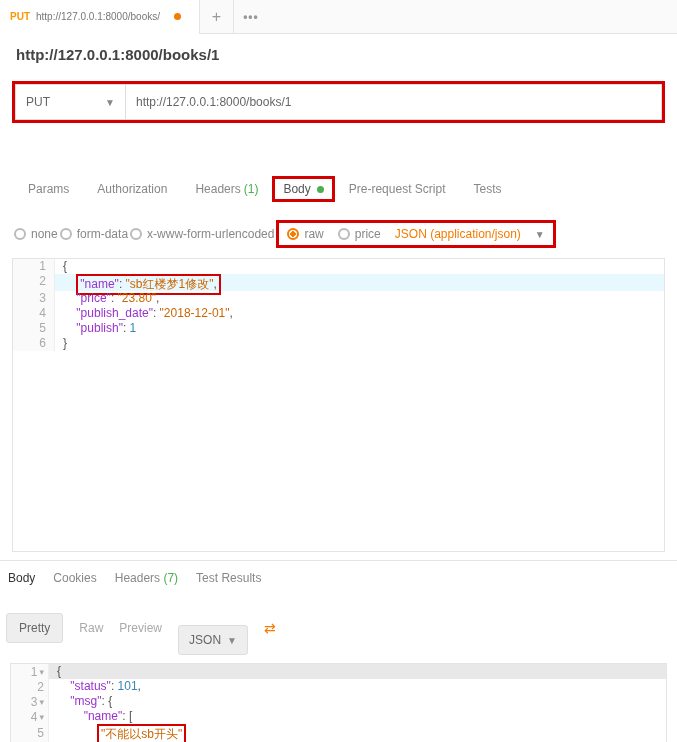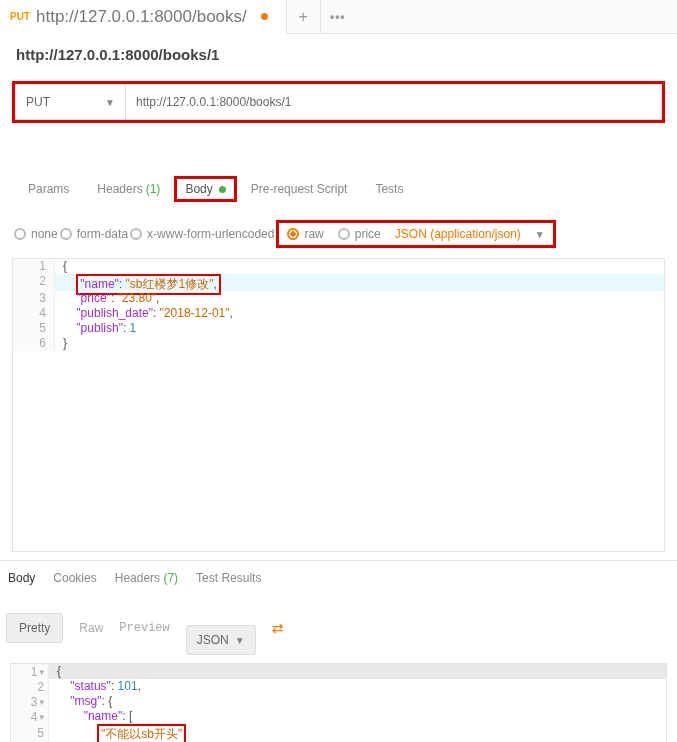--- a/index.html
+++ b/index.html
@@ -1,20 +1,20 @@
 <!DOCTYPE html>
 <html><head>
 <meta charset="utf-8">
 <style>
 *{box-sizing:border-box;margin:0;padding:0;font-family:Arial,Helvetica,sans-serif;}
 body{background:#fff;color:#555;font-size:12px;width:677px;}
 .top-tabs{display:flex;align-items:center;height:34px;border-bottom:1px solid #e4e4e4;background:#fafafa;}
 .tab-item{display:flex;align-items:center;padding:0 18px 0 10px;height:34px;background:#fff;border-right:1px solid #e4e4e4;position:relative;}
 .tab-method{color:#ff9800;font-weight:bold;font-size:10px;margin-right:6px;}
-.tab-url{color:#777;font-size:17px;}
+.tab-url{color:#777;font-size:10px;}
 .tab-dot{width:7px;height:7px;border-radius:50%;background:#f57c00;margin-left:14px;}
 .tab-plus{width:34px;display:flex;align-items:center;justify-content:center;border-right:1px solid #e4e4e4;height:34px;color:#999;font-size:16px;}
 .tab-more{width:34px;display:flex;align-items:center;justify-content:center;height:34px;color:#999;font-weight:bold;letter-spacing:1px;}
 .title-bar{padding:12px 16px;font-size:15px;font-weight:bold;color:#444;}
 .req-row{display:flex;margin:6px 12px 0;border:3px solid #d40000;}
 .method-sel{width:110px;border:1px solid #ddd;border-right:none;display:flex;align-items:center;justify-content:space-between;padding:0 10px;height:36px;color:#666;}
 .chev{font-size:10px;color:#888;}
 .url-inp{flex:1;border:1px solid #ddd;padding:0 10px;height:36px;display:flex;align-items:center;color:#666;}
 .req-tabs{display:flex;align-items:center;padding:0 14px;height:50px;gap:0;margin-top:41px;}
 .req-tab{padding:0 14px;color:#888;display:flex;align-items:center;height:34px;}
@@ -72,20 +72,21 @@
     <span>PUT</span>
     <span class="chev">▼</span>
   </div>
   <div class="url-inp">
     <span>http://127.0.0.1:8000/books/1</span>
   </div>
 </div>
 
 <div class="req-tabs">
   <div class="req-tab">Params</div>
+  <div class="req-tab">Authorization</div>
   <div class="req-tab">
     <span>Headers</span>
     <span class="green-count" style="margin-left:3px;">(1)</span>
   </div>
   <div class="body-wrap">
     <span>Body</span>
     <span class="body-dot"></span>
   </div>
   <div class="req-tab">Pre-request Script</div>
   <div class="req-tab">Tests</div>
@@ -149,21 +150,21 @@
 <div class="resp-tabs">
   <span class="act">Body</span>
   <span>Cookies</span>
   <span><span>Headers</span> <span class="green-count">(7)</span></span>
   <span>Test Results</span>
 </div>
 
 <div class="view-row">
   <span class="pretty-btn">Pretty</span>
   <span style="color:#aaa;">Raw</span>
-  <span style="color:#aaa;font-family:Liberation Mono, monospace;">Preview</span>
+  <span style="color:#aaa;">Preview</span>
   <span class="json-sel">
       <span>JSON</span>
       <span class="chev">▼</span>
     </span>
   <span class="wrap-icn">⇄</span>
 </div>
 
 <div class="resp-editor">
   <div class="ed-row ln-hl">
       <div class="gut-r">1<span class="fold">▾</span></div>

